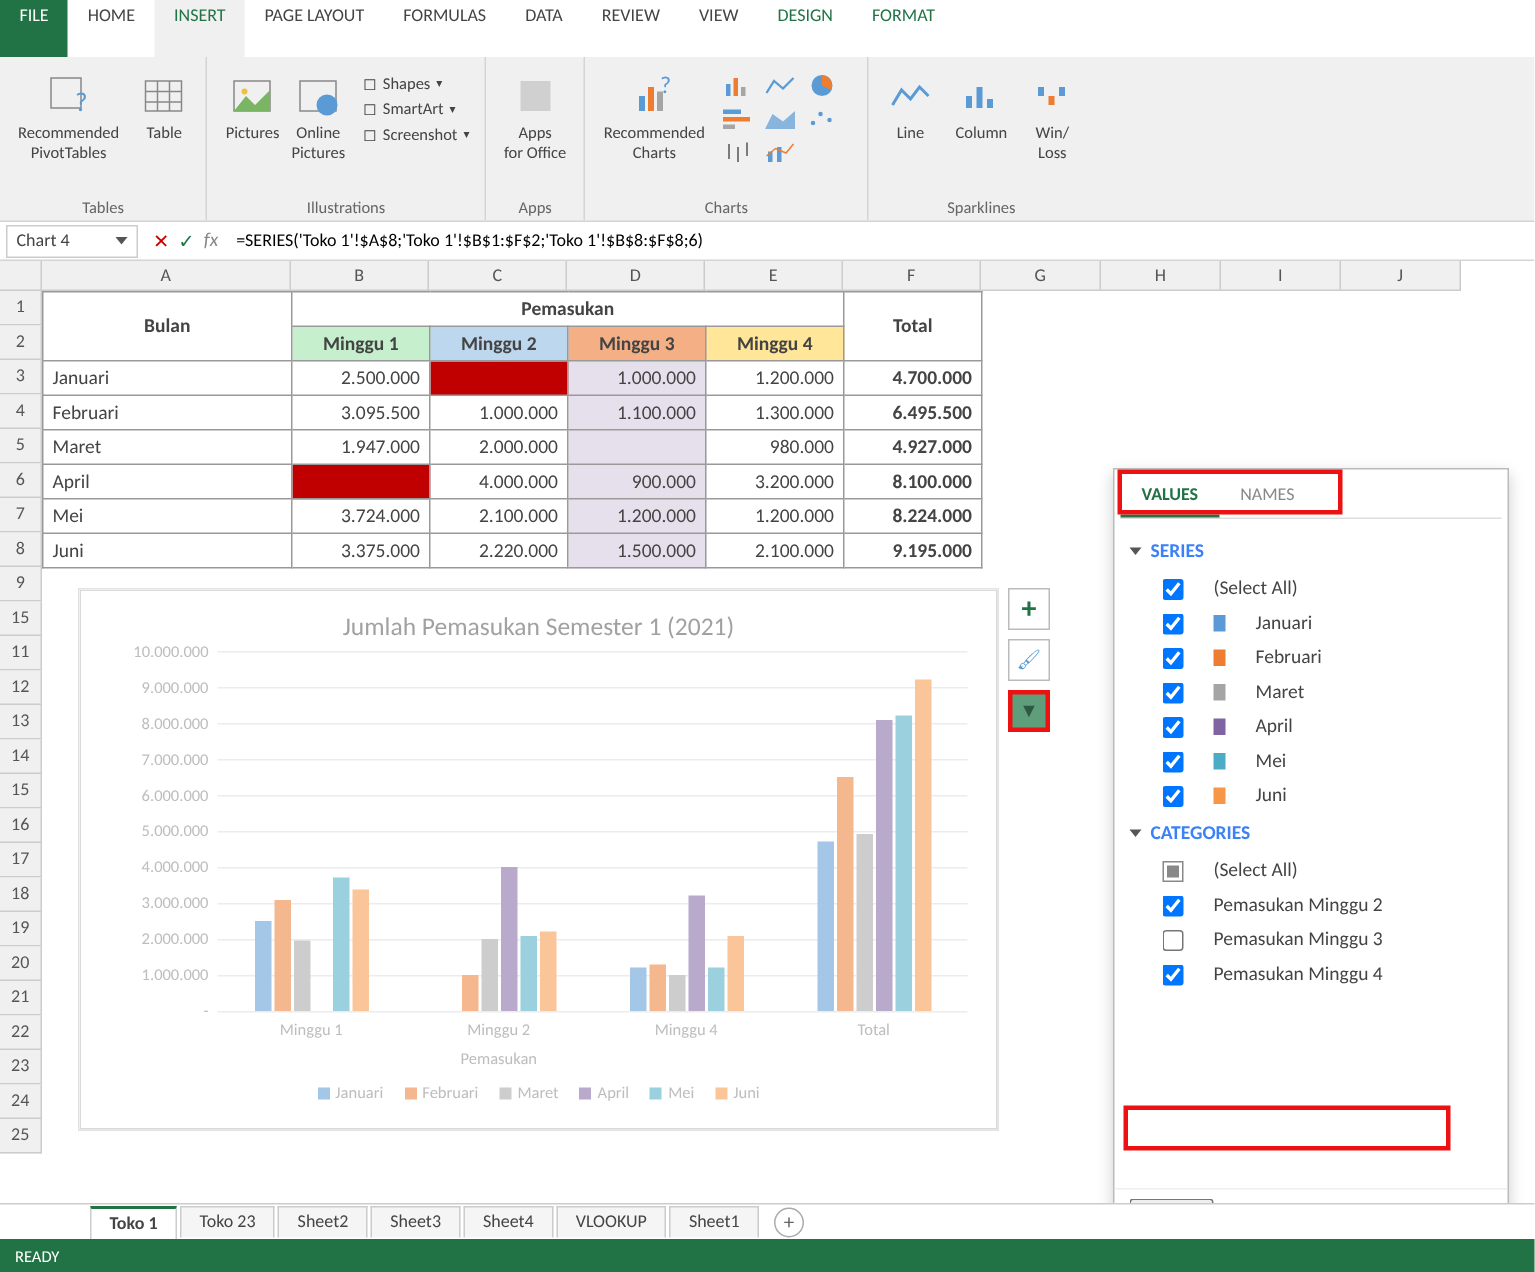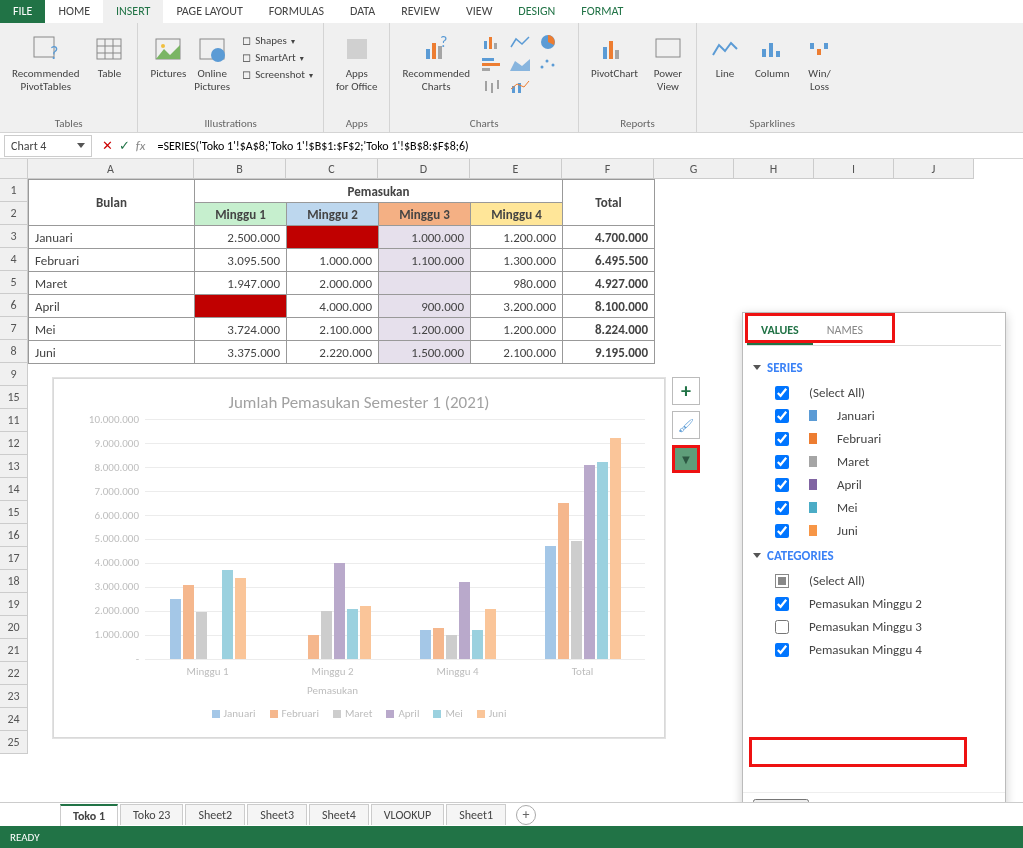--- a/index.html
+++ b/index.html
@@ -1,17 +1,17 @@
 <!DOCTYPE html>
 <html><head>
 <meta charset="utf-8">
 <style>
 *{box-sizing:border-box;margin:0;padding:0;font-family:"Segoe UI",Calibri,sans-serif}
 body{width:1023px;height:848px;overflow:hidden;background:#fff;font-size:13px;color:#444}
-.ribbon-tabs{display:flex;height:23px;background:#fff}
+.ribbon-tabs{display:flex;height:38px;background:#fff}
 .ribbon-tab{padding:0 13px;font-size:12px;line-height:22px;color:#444;cursor:pointer}
 .ribbon-tab.file{background:#217346;color:#fff}
 .ribbon-tab.active{background:#f0f0f0;color:#217346}
 .ribbon-tab.ctx{color:#217346}
 .ribbon-body{height:110px;background:#f0f0f0;display:flex;border-bottom:1px solid #d4d4d4}
 .rgroup{display:flex;flex-direction:column;align-items:center;padding:4px 8px 2px;border-right:1px solid #d4d4d4}
 .rgroup-items{display:flex;flex:1;align-items:flex-start;gap:6px}
 .rgroup-label{font-size:11px;color:#666;margin-top:2px}
 .rbtn{display:flex;flex-direction:column;align-items:center;justify-content:flex-start;font-size:11px;color:#444;cursor:pointer;padding:2px 4px;min-height:80px}
 .rbtn span.lbl{text-align:center;line-height:13px;margin-top:2px}
@@ -230,43 +230,20 @@
             <svg width="20" height="14">
               <rect x="2" y="7" width="3" height="7" fill="#5b9bd5"></rect>
               <rect x="8" y="4" width="3" height="10" fill="#5b9bd5"></rect>
               <polyline points="1,10 7,5 14,8 19,2" stroke="#ed7d31" fill="none"></polyline>
             </svg>
           </div>
       </div>
     </div>
     <div class="rgroup-label">Charts</div>
   </div>
-  <div class="rgroup">
-    <div class="rgroup-items" id="g-reports">
-        <div class="rbtn">
-          <div class="ricon">
-            <svg width="28" height="28">
-              <rect x="3" y="12" width="4" height="12" fill="#5b9bd5"></rect>
-              <rect x="9" y="6" width="4" height="18" fill="#ed7d31"></rect>
-              <rect x="15" y="15" width="4" height="9" fill="#a5a5a5"></rect>
-            </svg>
-          </div>
-          <span class="lbl">PivotChart</span>
-        </div>
-        <div class="rbtn">
-          <div class="ricon">
-            <svg width="28" height="28">
-              <rect x="2" y="4" width="24" height="18" fill="none" stroke="#888"></rect>
-            </svg>
-          </div>
-          <span class="lbl">Power<br>View</span>
-        </div>
-      </div>
-    <div class="rgroup-label">Reports</div>
-  </div>
   <div class="rgroup" style="border-right:none">
     <div class="rgroup-items" id="g-spark">
         <div class="rbtn">
           <div class="ricon">
             <svg width="28" height="20">
               <polyline points="2,16 8,6 14,12 20,4 26,10" stroke="#5b9bd5" fill="none" stroke-width="2"></polyline>
             </svg>
           </div>
           <span class="lbl">Line</span>
         </div>

